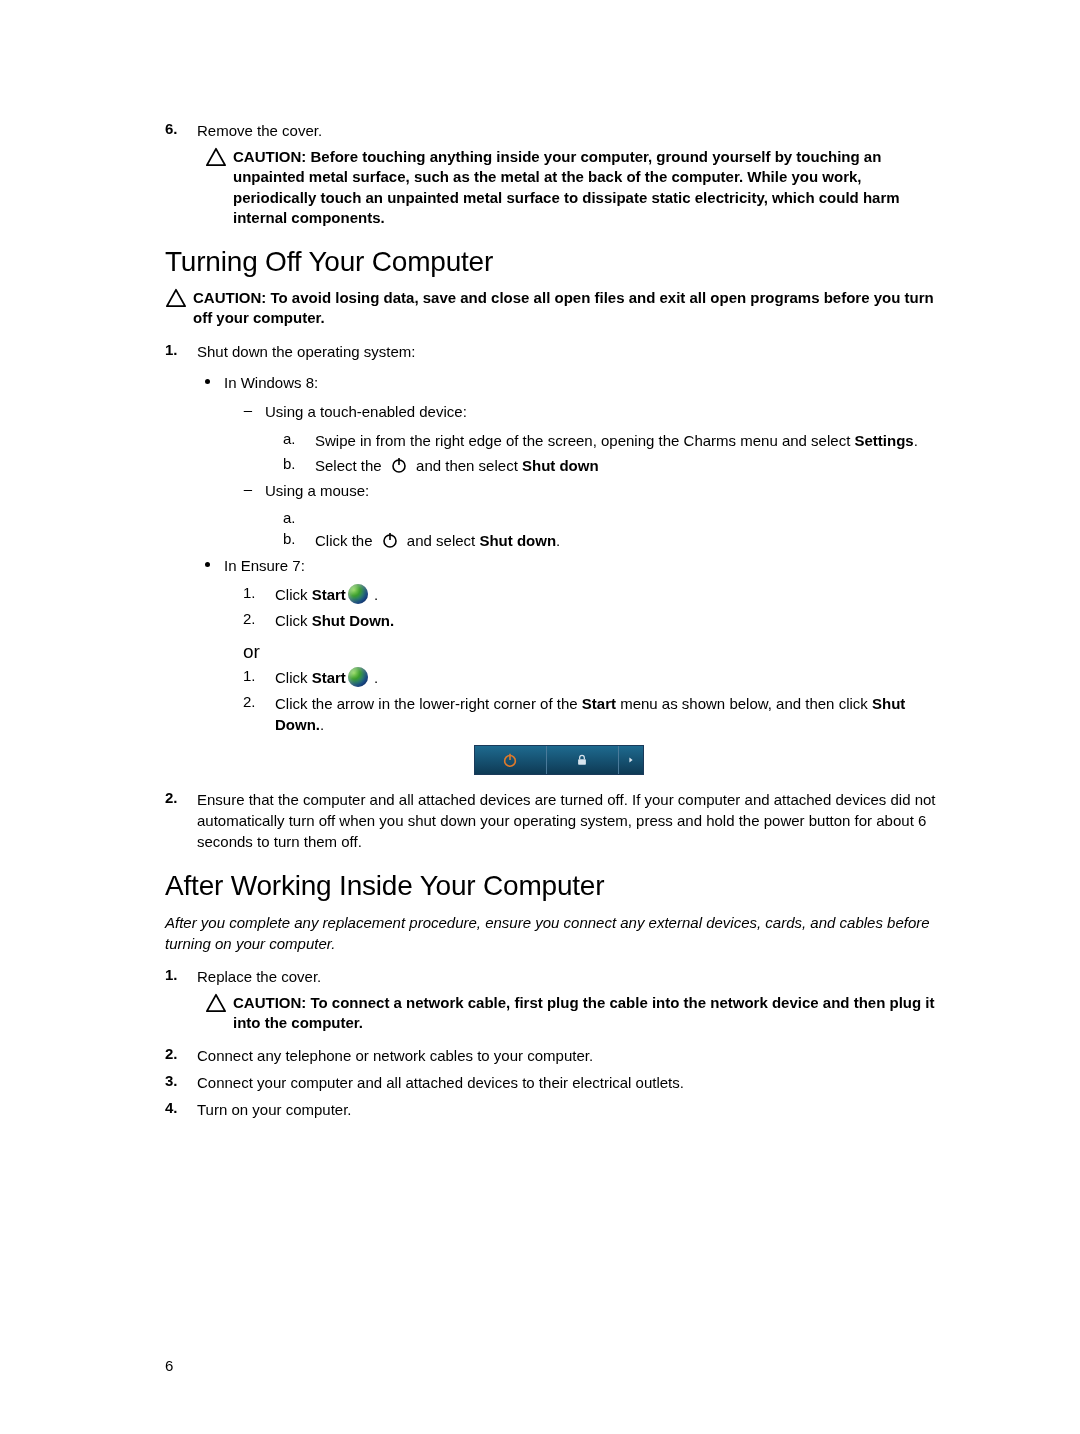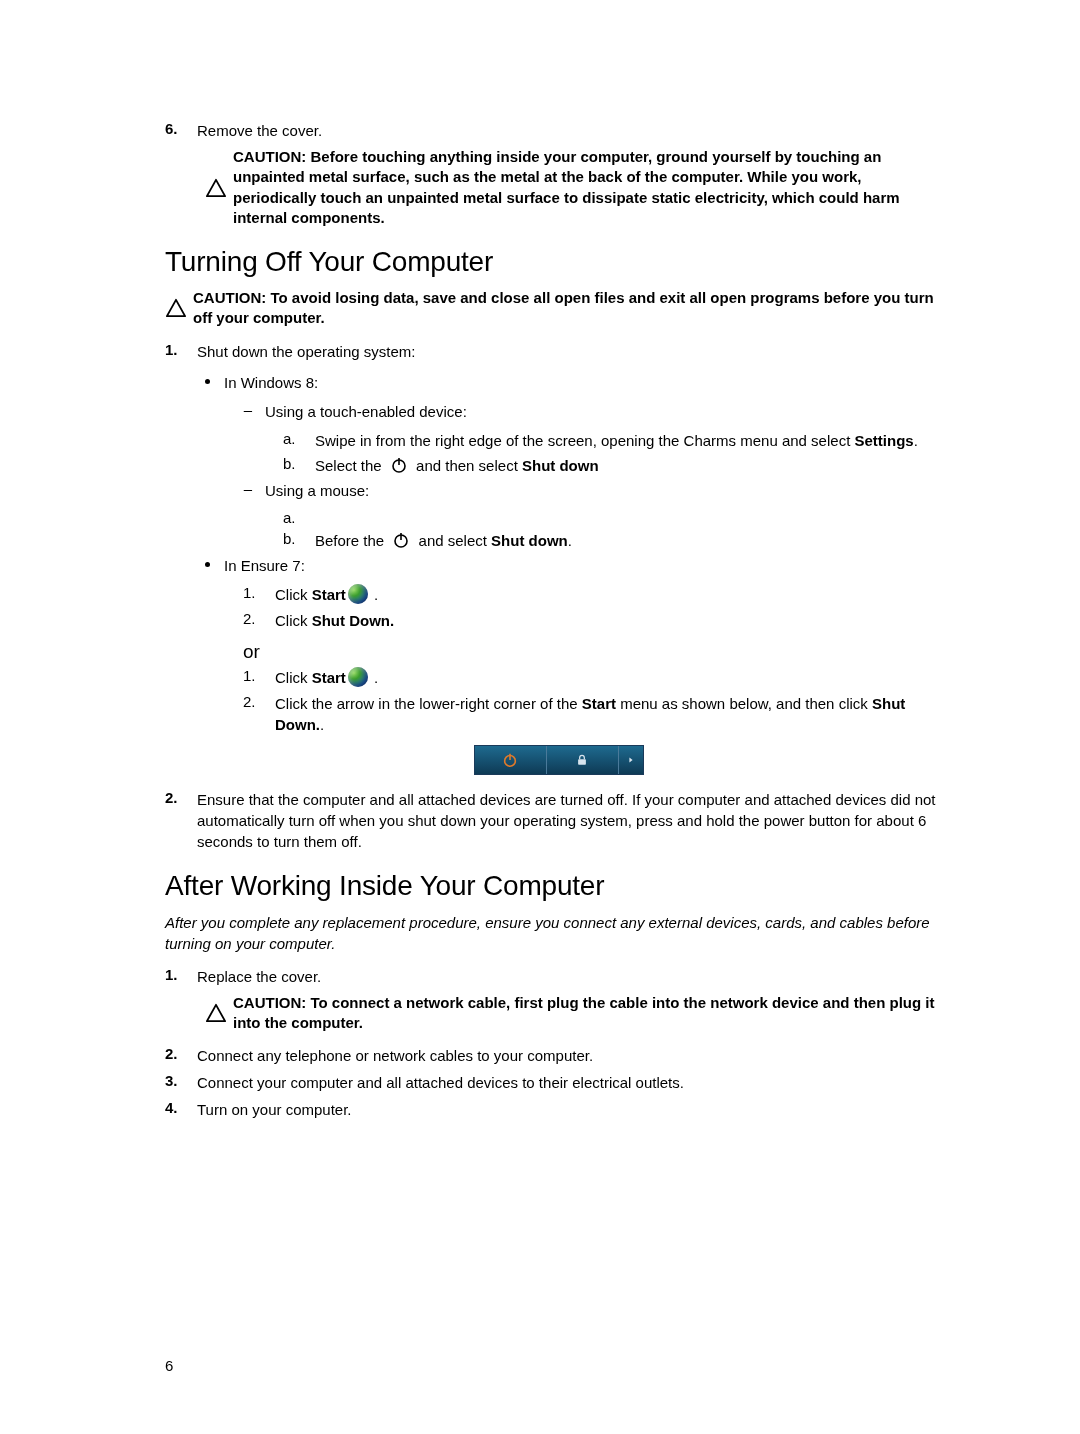--- a/index.html
+++ b/index.html
@@ -11,21 +11,21 @@
     font-family: Arial, Helvetica, sans-serif;
     color: #000;
     position: relative;
   }
   .page {
     padding: 120px 128px 60px 165px;
   }
   .step-num { font-weight: bold; font-size: 15px; margin-right: 12px; display:inline-block; min-width:20px;}
   .step-line { display:flex; align-items:flex-start; margin-bottom: 6px; }
   .step-text { font-size: 15px; line-height: 1.4; flex:1;}
-  .caution-block { display:flex; align-items:center; margin: 6px 8px 12px 40px; }
+  .caution-block { display:flex; align-items:flex-start; margin: 6px 8px 12px 40px; }
   .caution-block.noindent { margin-left: 0; }
   .caution-icon { flex:none; width:22px; height:20px; margin-right:6px; }
   .caution-text { font-size:15px; font-weight:bold; line-height:1.35; flex:1;}
   h2.section-h { font-size: 28px; font-weight: normal; font-family: "Arial Narrow", Arial, sans-serif; font-stretch: condensed; margin: 18px 0 10px 0; letter-spacing: -0.2px;}
   .bullet-row { display:flex; align-items:flex-start; margin:0 0 4px 40px;}
   .bullet-dot { width:5px; height:5px; background:#000; border-radius:50%; margin:7px 14px 0 0; flex:none;}
   .dash-row { display:flex; align-items:flex-start; margin:4px 0 4px 78px;}
   .dash-mark { width:10px; text-align:center; margin:0 12px 0 0; font-size:15px; flex:none;}
   .letter-row { display:flex; align-items:flex-start; margin:4px 0 4px 118px;}
   .letter-mark { width:18px; font-size:15px; margin-right:14px; flex:none;}
@@ -105,21 +105,21 @@
     <span class="dash-mark">–</span>
     <span class="body-text">Using a mouse:</span>
   </div>
 
   <div class="letter-row" style="margin-top:8px;">
     <span class="letter-mark">a.</span>
   </div>
 
   <div class="letter-row">
     <span class="letter-mark">b.</span>
-    <span class="body-text"><span>Before the </span><span class="power-icon-wrap"><svg viewBox="0 0 18 18" width="18" height="18">
+    <span class="body-text"><span>Click the </span><span class="power-icon-wrap"><svg viewBox="0 0 18 18" width="18" height="18">
             <circle cx="9" cy="10" r="6" fill="none" stroke="#000" stroke-width="1.6"></circle>
             <line x1="9" y1="2" x2="9" y2="9" stroke="#000" stroke-width="1.6"></line>
           </svg></span><span> and select </span><b>Shut down</b><span>.</span></span>
   </div>
 
   <div class="bullet-row">
     <span class="bullet-dot"></span>
     <span class="body-text">In Ensure 7:</span>
   </div>
 

